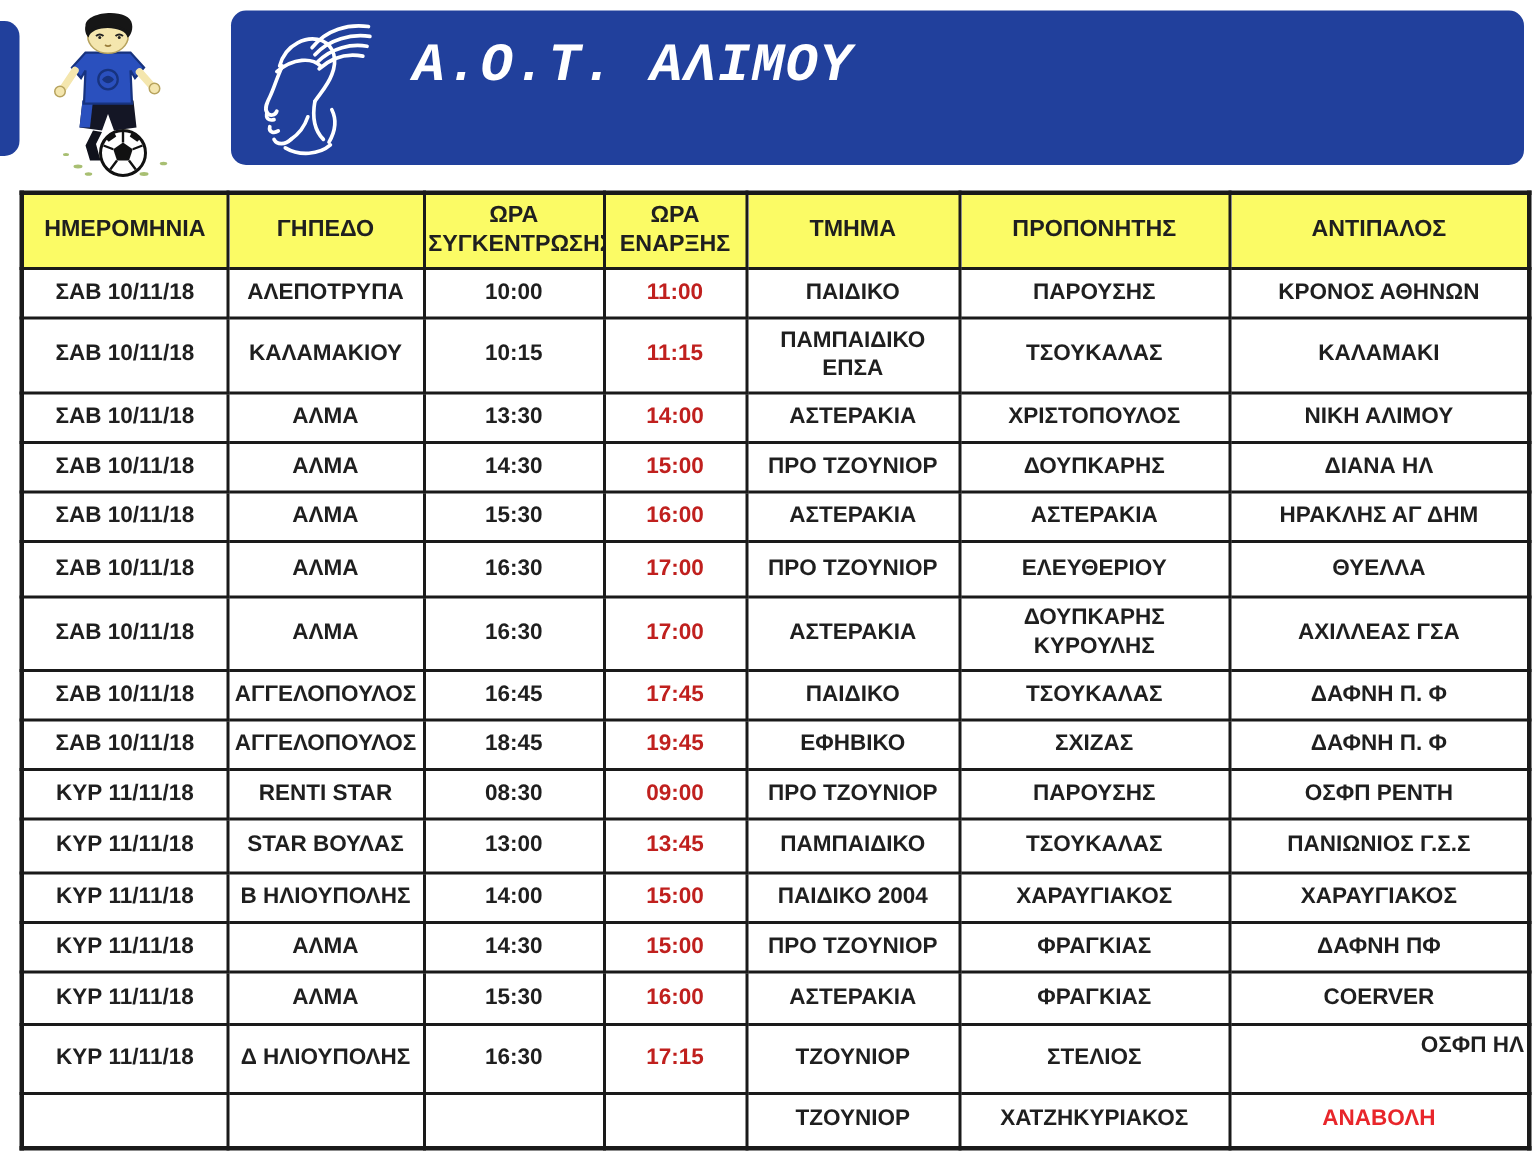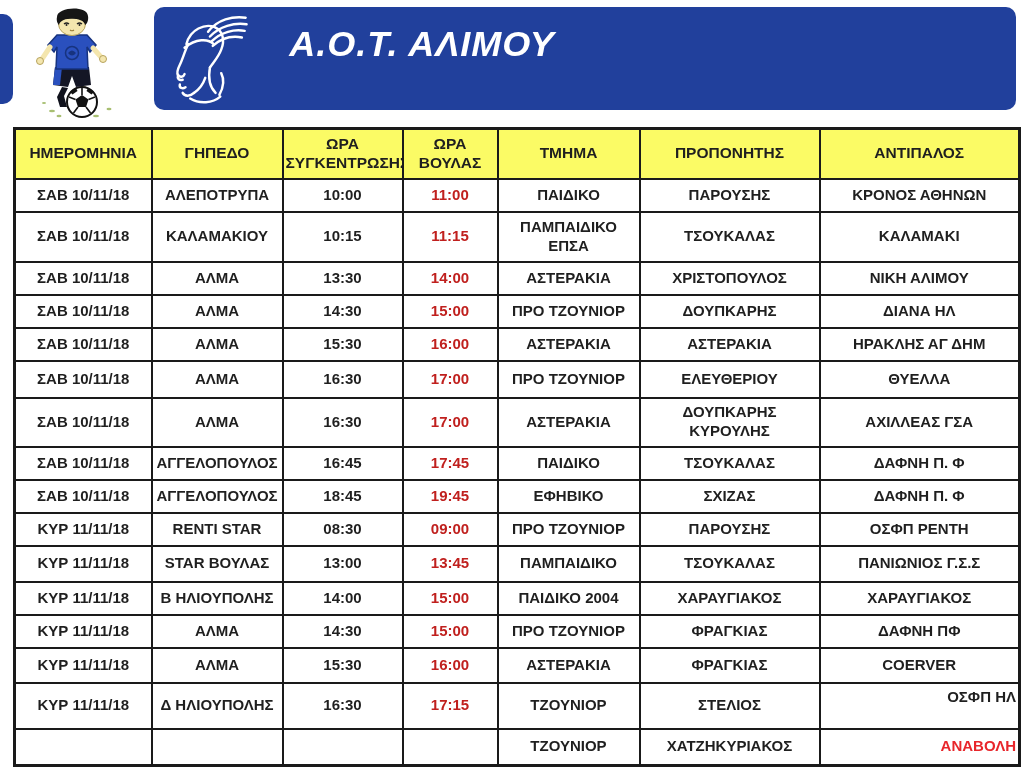--- a/index.html
+++ b/index.html
@@ -4,21 +4,21 @@
 <style>
   html,body{margin:0;padding:0;}
   body{
     width:1024px;height:773px;position:relative;background:#ffffff;
     font-family:"Liberation Sans",sans-serif;overflow:hidden;
     -webkit-font-smoothing:antialiased;
   }
   
   .banner{
     position:absolute;left:154px;top:7px;width:862px;height:103px;
-    background:var(--banner-blue,#21409C);border-radius:10px;
+    background:var(--banner-blue,#21409C);border-radius:10px;font-family:Liberation Mono, monospace;
   }
   .edge-tab{
     position:absolute;left:0;top:14px;width:13px;height:90px;
     background:var(--banner-blue,#21409C);border-radius:0 10px 10px 0;
   }
   .mascot{position:absolute;left:24px;top:3px;width:92px;height:116px;}
   .hermes{position:absolute;left:10px;top:6px;width:90px;height:94px;}
   .club-title{
     position:absolute;left:100px;top:16px;width:336px;text-align:center;
     color:#fff;font-size:36px;font-weight:bold;font-style:italic;letter-spacing:1px;
@@ -47,21 +47,21 @@
   thead tr{height:50px;padding-left:24px;}
   tbody tr{height:33px;}
   tbody tr:nth-child(2){height:50px;}
   tbody tr:nth-child(6){height:37px;}
   tbody tr:nth-child(7){height:49px;}
   tbody tr:nth-child(11){height:36px;}
   tbody tr:nth-child(14){height:35px;}
   tbody tr:nth-child(15){height:46px;}
   tbody tr:nth-child(16){height:37px;}
   td.start-time{color:var(--time-red,#C0201E);}
-  td.postponed{color:var(--postponed-red,#E8262B);text-align:right;}
+  td.postponed{color:var(--postponed-red,#E8262B);}
   td.align-top{vertical-align:top;padding-top:4px;text-align:right;}
 </style>
 </head>
 <body>
 
 <div class="edge-tab"></div>
 
 <div class="mascot">
   <svg width="92" height="116" viewBox="0 0 92 116">
 
@@ -143,21 +143,21 @@
     <col style="width:95px">
       <col style="width:142px">
       <col style="width:180px">
       <col style="width:200px">
   </colgroup>
   <thead>
     <tr>
       <th>ΗΜΕΡΟΜΗΝΙΑ</th>
       <th>ΓΗΠΕΔΟ</th>
       <th>ΩΡΑ ΣΥΓΚΕΝΤΡΩΣΗΣ</th>
-      <th>ΩΡΑ ΒΟΥΛΑΣ</th>
+      <th>ΩΡΑ ΕΝΑΡΞΗΣ</th>
       <th>ΤΜΗΜΑ</th>
       <th>ΠΡΟΠΟΝΗΤΗΣ</th>
       <th>ΑΝΤΙΠΑΛΟΣ</th>
     </tr>
   </thead>
   <tbody>
       <tr>
         <td>ΣΑΒ 10/11/18</td>
         <td>ΑΛΕΠΟΤΡΥΠΑ</td>
         <td>10:00</td>

